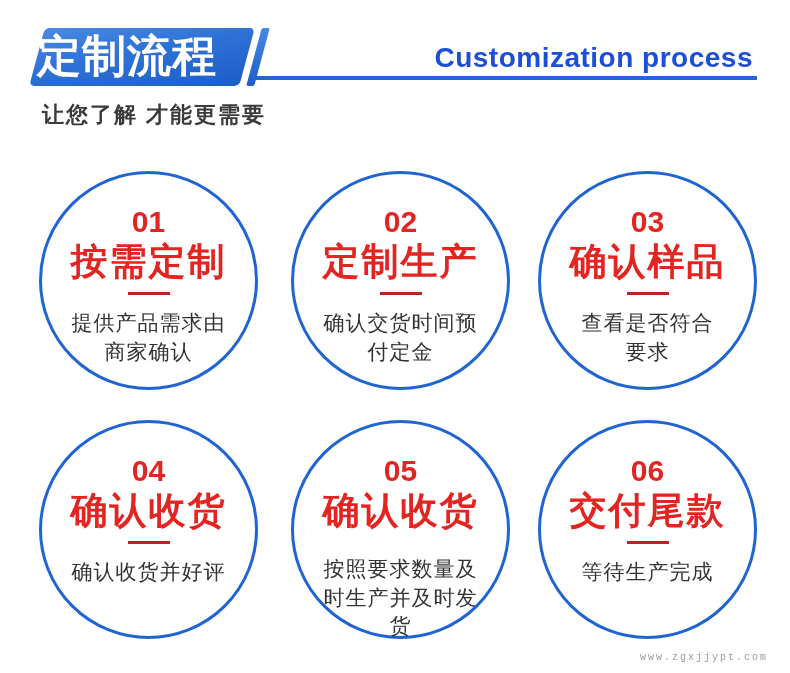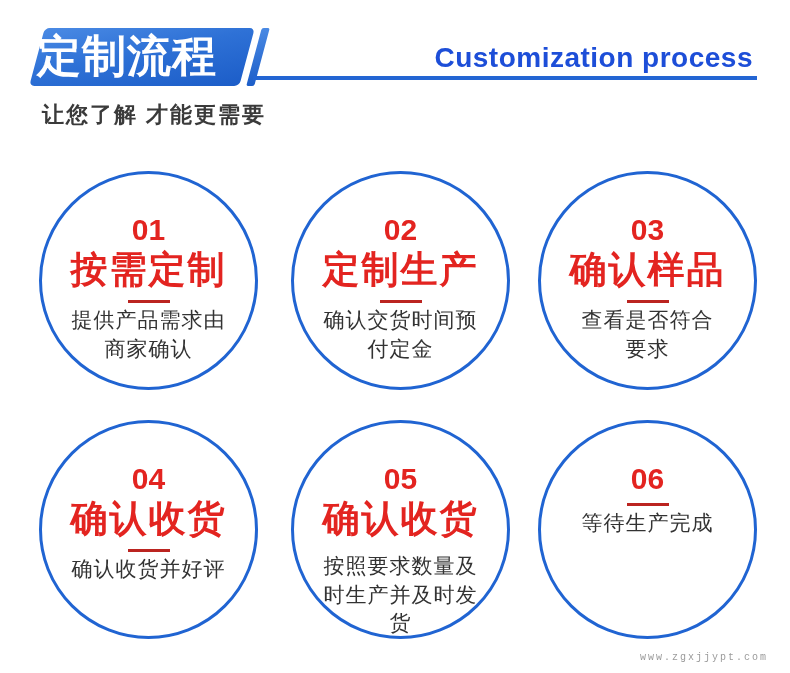--- a/index.html
+++ b/index.html
@@ -45,31 +45,31 @@
     display:flex;flex-direction:column;align-items:center;text-align:center;
     padding-top:31px;
   }
   .c1{left:39px;top:171px;}
   .c2{left:291px;top:171px;}
   .c3{left:538px;top:171px;}
   .c4{left:39px;top:420px;}
   .c5{left:291px;top:420px;}
   .c6{left:538px;top:420px;}
   .step-number{
-    font-size:30px;font-weight:bold;color:#e32420;line-height:1.1;margin-top:8px;
+    font-size:30px;font-weight:bold;color:#e32420;line-height:1.1;
   }
   .step-title{
     font-size:37px;font-weight:bold;color:#e32420;letter-spacing:2px;
     line-height:1.15;margin-top:3px;white-space:nowrap;
   }
   .step-underline{
     width:42px;height:3px;background:#bb2420;margin-top:8px;
   }
   .step-desc{
-    margin-top:3px;font-size:21px;color:#333333;line-height:1.38;
+    margin-top:14px;font-size:21px;color:#333333;line-height:1.38;
     white-space:pre-line;letter-spacing:1px;
   }
   
   .watermark{
     position:absolute;right:22px;bottom:10px;
     font-family:"Liberation Mono", monospace;
     font-size:10px;color:#9b9b9b;letter-spacing:2px;white-space:nowrap;
   }
 </style>
 </head>
@@ -120,17 +120,18 @@
   <div class="step-number">05</div>
   <div class="step-title">确认收货</div>
   <div class="step-underline"></div>
   <div class="step-desc">按照要求数量及
 时生产并及时发
 货</div>
 </div>
 
 <div class="circle c6">
   <div class="step-number">06</div>
+  <div class="step-title">交付尾款</div>
   <div class="step-underline"></div>
   <div class="step-desc">等待生产完成</div>
 </div>
 
 <div class="watermark">www.zgxjjypt.com</div>
 
 </body></html>

